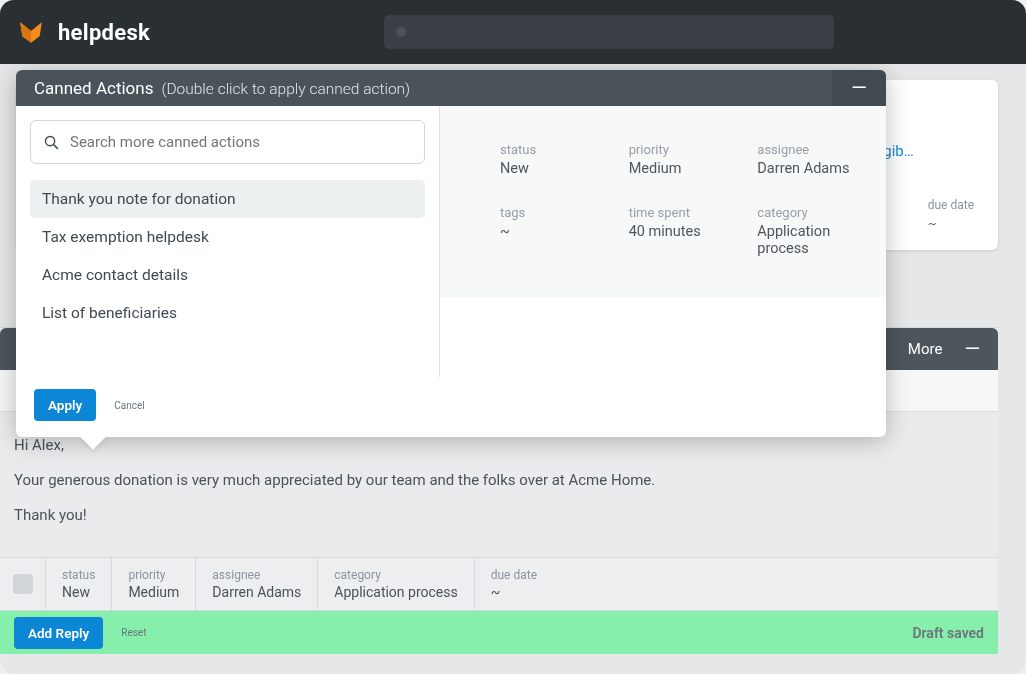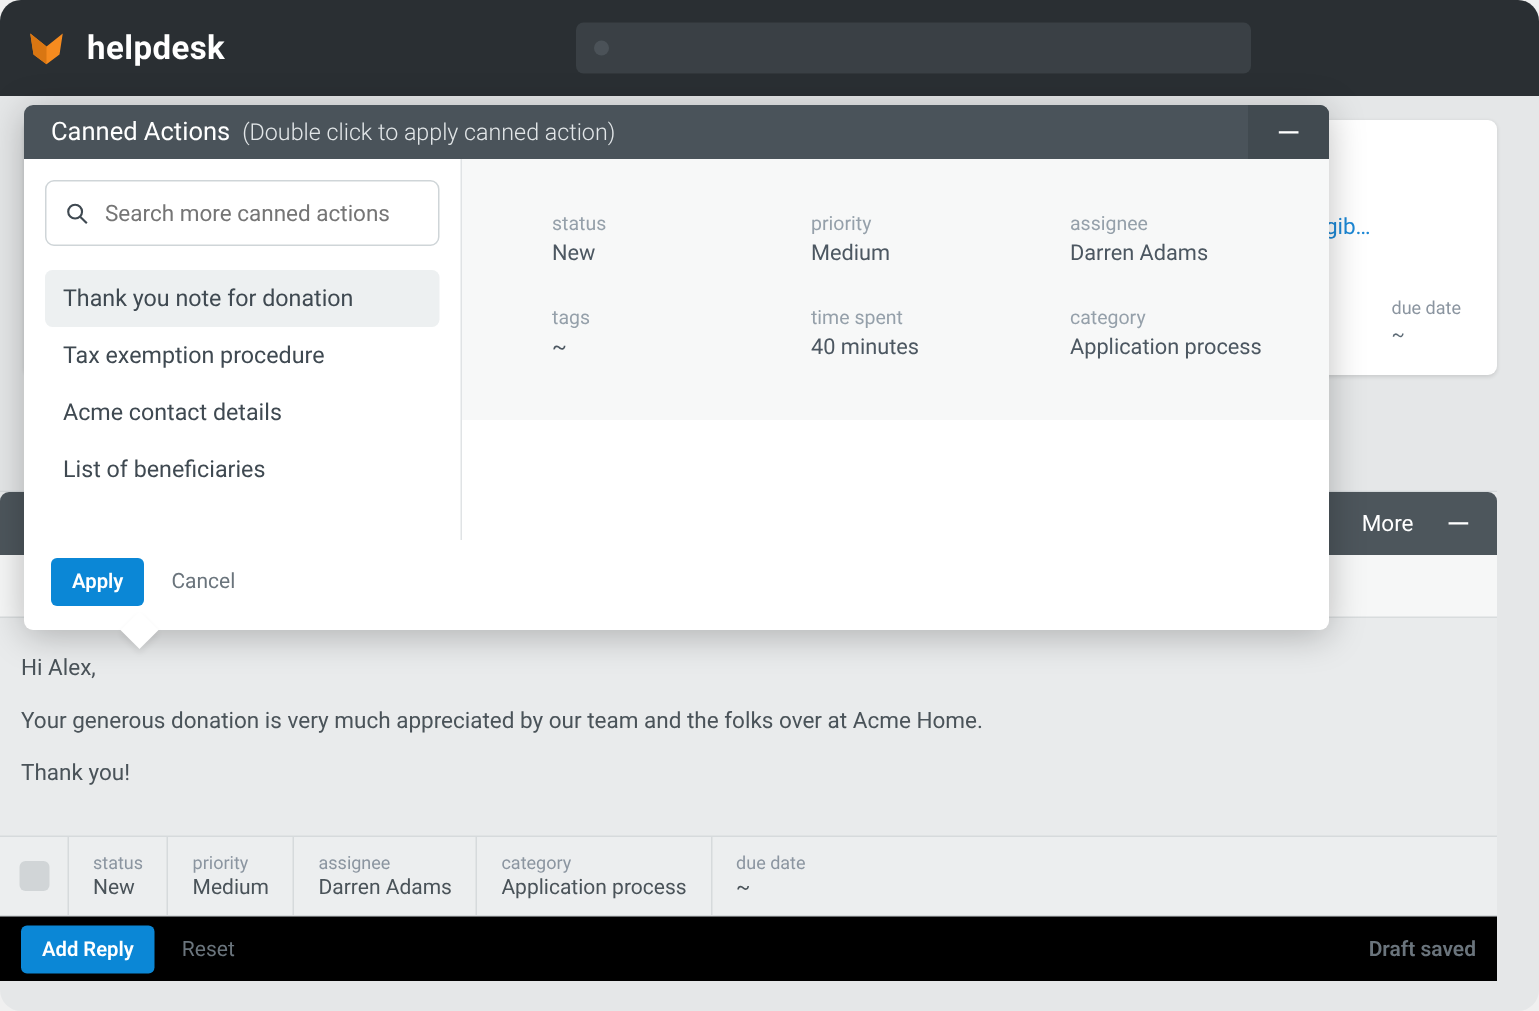--- a/index.html
+++ b/index.html
@@ -34,33 +34,33 @@
   .reply-body { padding: 20px 14px; color: #4a5359; font-size: 15px; line-height: 1.8; min-height: 120px; background: #e9ebec; }
   .reply-body p { margin-bottom: 8px; }
 
   .meta-strip { display: flex; align-items: stretch; border-top: 1px solid #d6dadc; background: #eceeef; }
   .meta-cell { padding: 10px 16px; border-right: 1px solid #d6dadc; }
   .meta-cell .lbl { color: #8b95a0; font-size: 12px; }
   .meta-cell .val { color: #4a5359; font-size: 14px; margin-top: 2px; }
   .meta-check { width: 46px; display: flex; align-items: center; justify-content: center; border-right: 1px solid #d6dadc; }
   .chk { width: 20px; height: 20px; background: #d1d5d7; border-radius: 4px; }
 
-  .reply-footer { height: 44px; background: #000000; display: flex; align-items: center; padding: 0 14px; gap: 18px; border-top: 1px solid #d6dadc; }
+  .reply-footer { height: 44px; background: #86efac; display: flex; align-items: center; padding: 0 14px; gap: 18px; border-top: 1px solid #d6dadc; }
   .btn-primary { background: #0b87d6; color: #fff; border: none; border-radius: 4px; padding: 8px 14px; font-size: 13.5px; font-weight: 600; cursor: pointer; }
-  .link-muted { color: #6a747c; font-size: 14px; cursor: pointer; }
+  .link-muted { color: #6a747c; font-size: 10px; cursor: pointer; }
   .footer-right { margin-left: auto; color: #6a747c; font-size: 14px; font-weight: 600; }
 
   
   .popover { position: absolute; left: 16px; top: 70px; width: 870px; background: #ffffff; border-radius: 6px; box-shadow: 0 4px 24px rgba(0,0,0,.25); overflow: visible; }
   .pop-header { background: #4a535a; color: #fff; display: flex; align-items: center; height: 36px; border-radius: 6px 6px 0 0; overflow: hidden; }
   .pop-title { padding: 0 18px; font-size: 17px; display: flex; align-items: baseline; gap: 8px; }
   .pop-title .hint { font-weight: 300; font-size: 15.5px; color: #e2e6e8; }
   .pop-minimize { width: 54px; align-self: stretch; display: flex; align-items: center; justify-content: center; background: #414a50; margin-left: auto; font-size: 20px; }
   .pop-body { display: flex; }
-  .pop-left { width: 292px; border-right: 1px solid #e0e3e5; padding: 14px 14px 18px 14px; }
+  .pop-left { width: 424px; border-right: 1px solid #e0e3e5; padding: 14px 14px 18px 14px; }
   .search-box { display: flex; align-items: center; gap: 10px; border: 1px solid #cfd5d8; border-radius: 6px; height: 44px; padding: 0 12px; }
   .search-box input { border: none; outline: none; font-size: 15px; flex: 1; color: #4a5359; background: transparent; }
   .search-icon { width: 17px; height: 17px; }
   .canned-list { margin-top: 16px; display: flex; flex-direction: column; }
   .canned-item { padding: 10px 12px; font-size: 15.5px; color: #3f4951; border-radius: 5px; cursor: pointer; }
   .canned-item.selected { background: #edf0f1; }
 
   .pop-right { flex: 1; background: #f7f8f8; }
   .detail-grid { display: grid; grid-template-columns: 1fr 1fr 1fr; gap: 28px 28px; padding: 36px 28px 40px 60px; }
   .detail-cell .lbl { color: #95a0aa; font-size: 13px; }
@@ -172,21 +172,21 @@
       <div class="pop-left">
         <div class="search-box">
           <svg class="search-icon" viewBox="0 0 24 24">
             <circle cx="10" cy="10" r="6.5" stroke="#3f4951" stroke-width="2" fill="none"></circle>
             <line x1="15" y1="15" x2="21" y2="21" stroke="#3f4951" stroke-width="2"></line>
           </svg>
           <input type="text" placeholder="Search more canned actions" style="">
         </div>
         <div class="canned-list">
           <div class="canned-item selected">Thank you note for donation</div>
-          <div class="canned-item">Tax exemption procedure</div>
+          <div class="canned-item">Tax exemption helpdesk</div>
           <div class="canned-item">Acme contact details</div>
           <div class="canned-item">List of beneficiaries</div>
         </div>
       </div>
       <div class="pop-right">
         <div class="detail-grid">
           <div class="detail-cell">
             <div class="lbl">status</div>
             <div class="val">New</div>
           </div>

